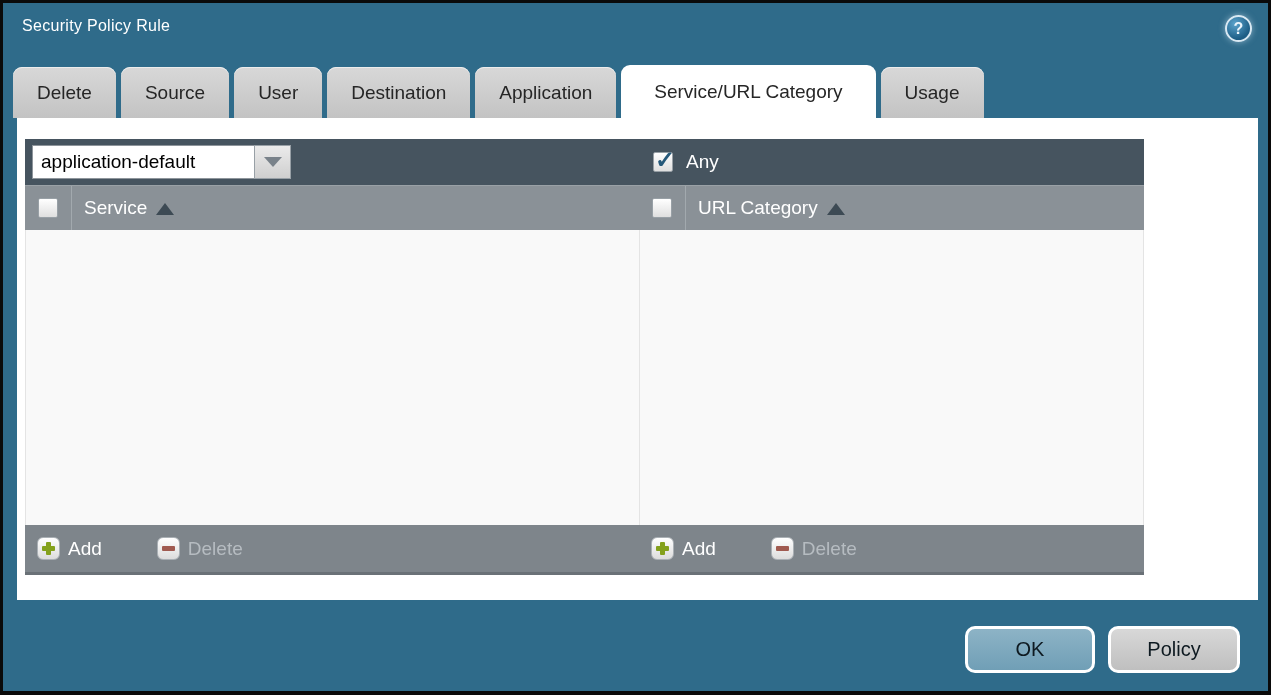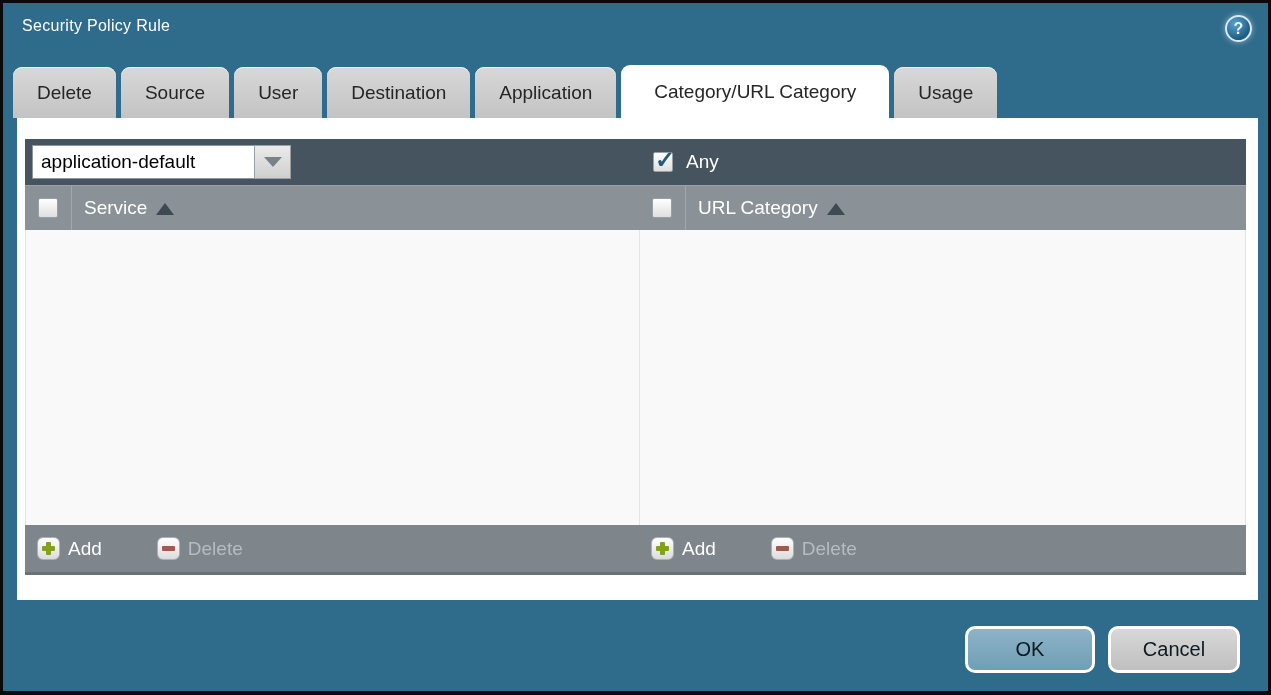--- a/index.html
+++ b/index.html
@@ -48,21 +48,21 @@
   
   .content {
     position:absolute; left:14px; top:115px; width:1241px; height:482px;
     background:#ffffff; z-index:1;
   }
   .panel {
     position:absolute; top:21px; height:436px;
     display:flex; flex-direction:column;
   }
   .panel.left  { left:8px;   width:644px; }
-  .panel.right { left:622px; width:607px; }
+  .panel.right { left:622px; width:505px; }
   .panel-header {
     height:46px; background:#46545F; flex:none;
     display:flex; align-items:center; padding:0 7px;
   }
   .col-header {
     height:45px; background:#8A9197; flex:none;
     display:flex; align-items:center; color:#ffffff; font-size:19px;
     border-top:1px solid #9aa1a6;
   }
   .col-check-cell {
@@ -149,21 +149,21 @@
 
   <div class="title">Security Policy Rule</div>
   <div class="help">?</div>
 
   <div class="tab-bar">
       <div class="tab">Delete</div>
       <div class="tab">Source</div>
       <div class="tab">User</div>
       <div class="tab">Destination</div>
       <div class="tab">Application</div>
-      <div class="tab active">Category/URL Category</div>
+      <div class="tab active">Service/URL Category</div>
       <div class="tab">Usage</div>
     </div>
 
   <div class="content">
 
     <div class="panel left">
       <div class="panel-header">
         <div class="dropdown">
           <input type="text" value="application-default" style="">
           <div class="dd-btn">
@@ -228,15 +228,15 @@
               <span class="bar-h"></span>
             </span>
           <span class="lbl">Delete</span>
         </div>
       </div>
     </div>
 
   </div>
 
   <div class="btn ok">OK</div>
-  <div class="btn cancel">Cancel</div>
+  <div class="btn cancel">Policy</div>
 
 </div>
 
 </body></html>

